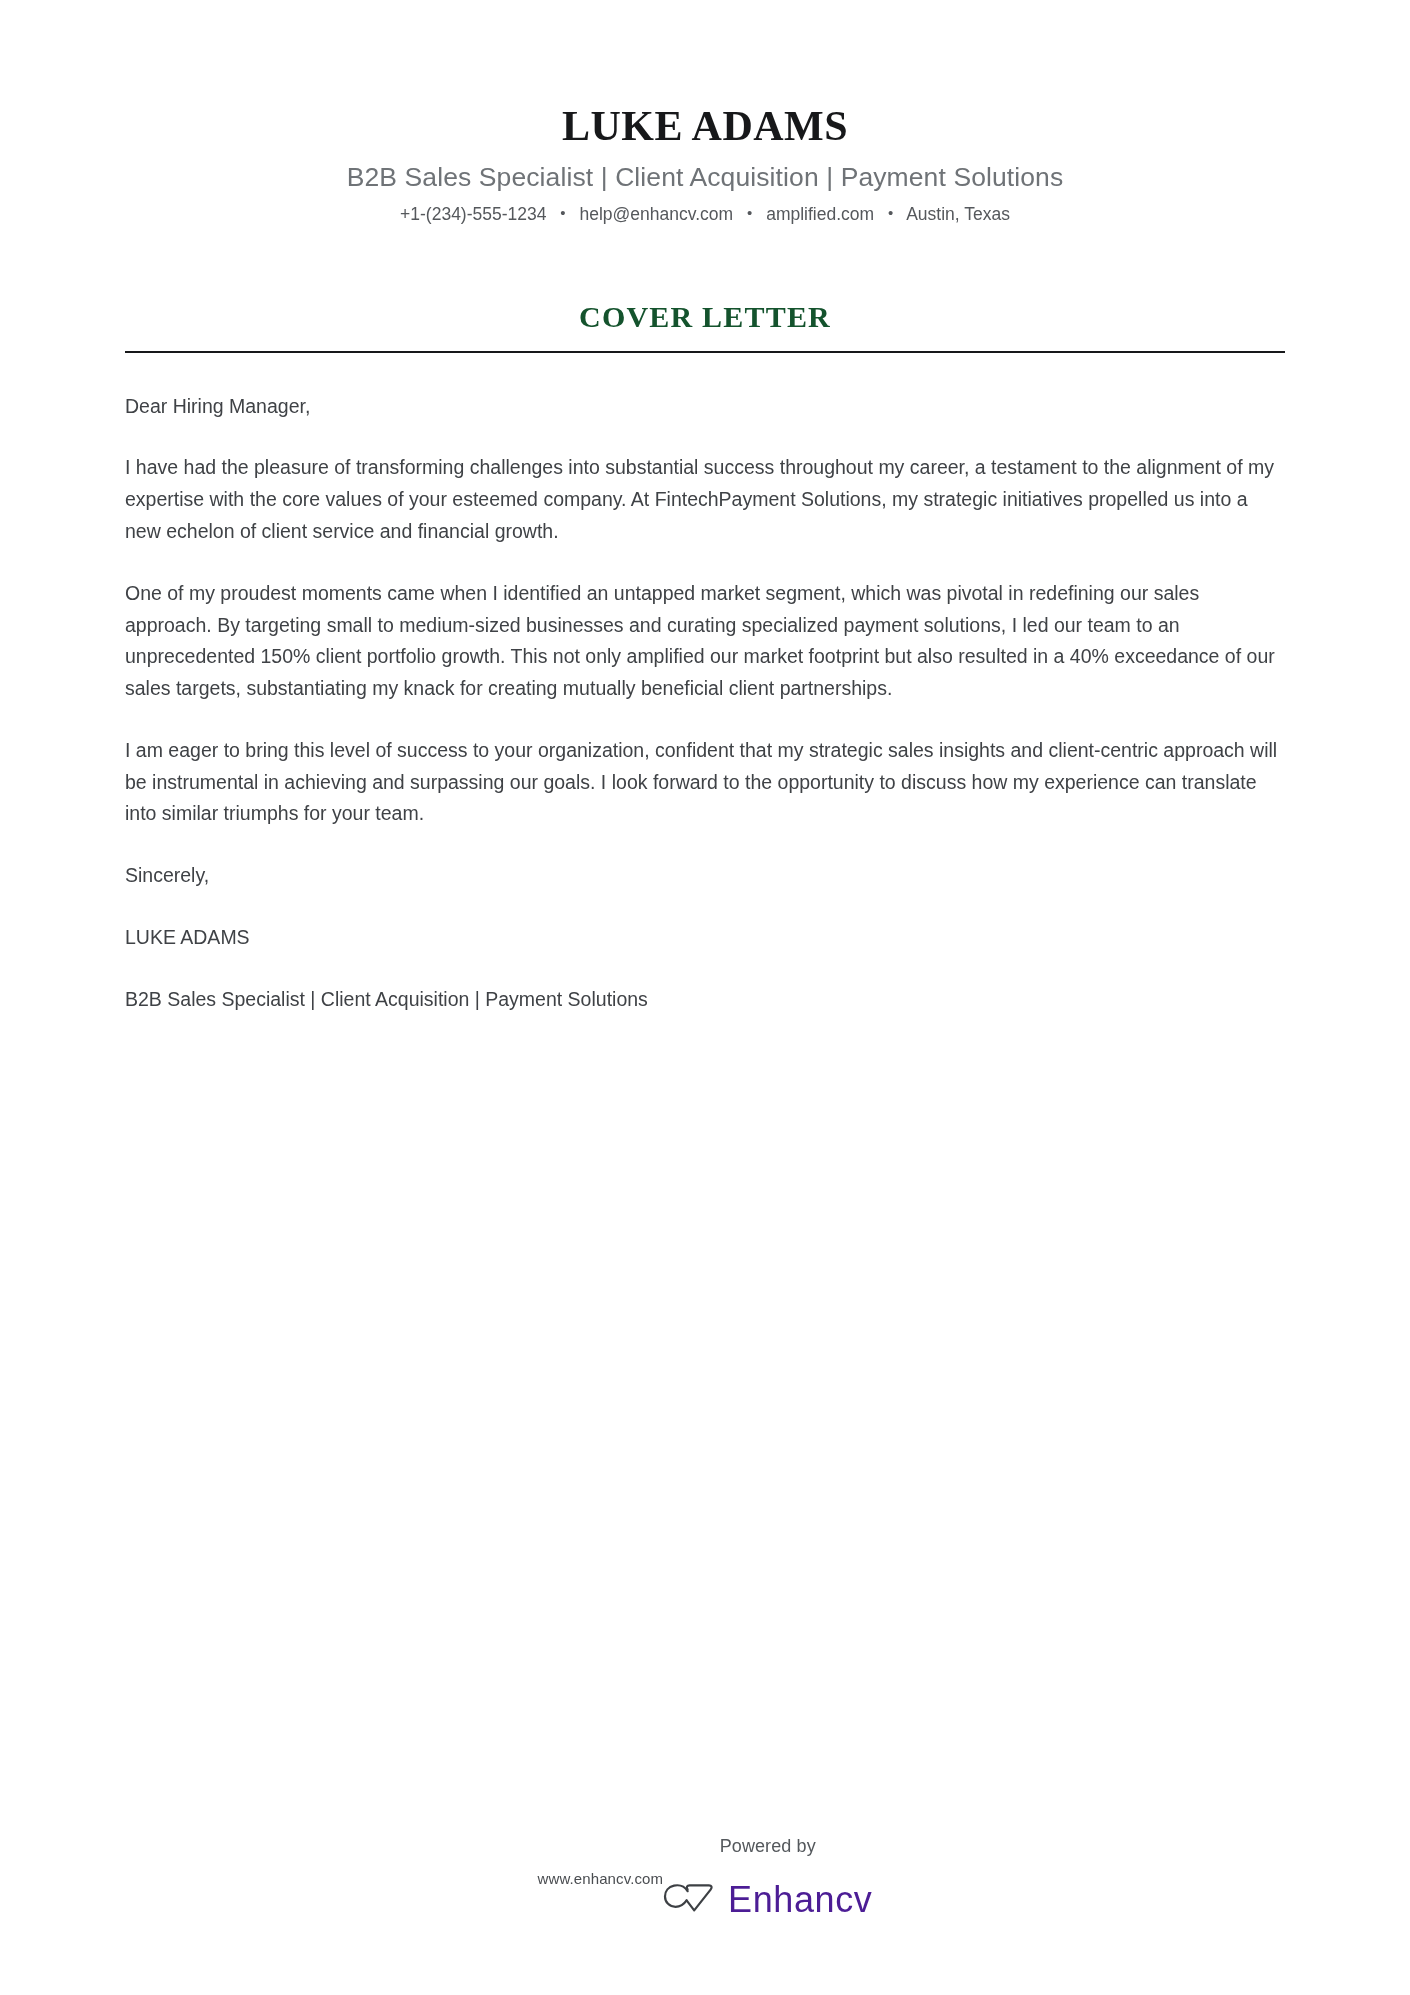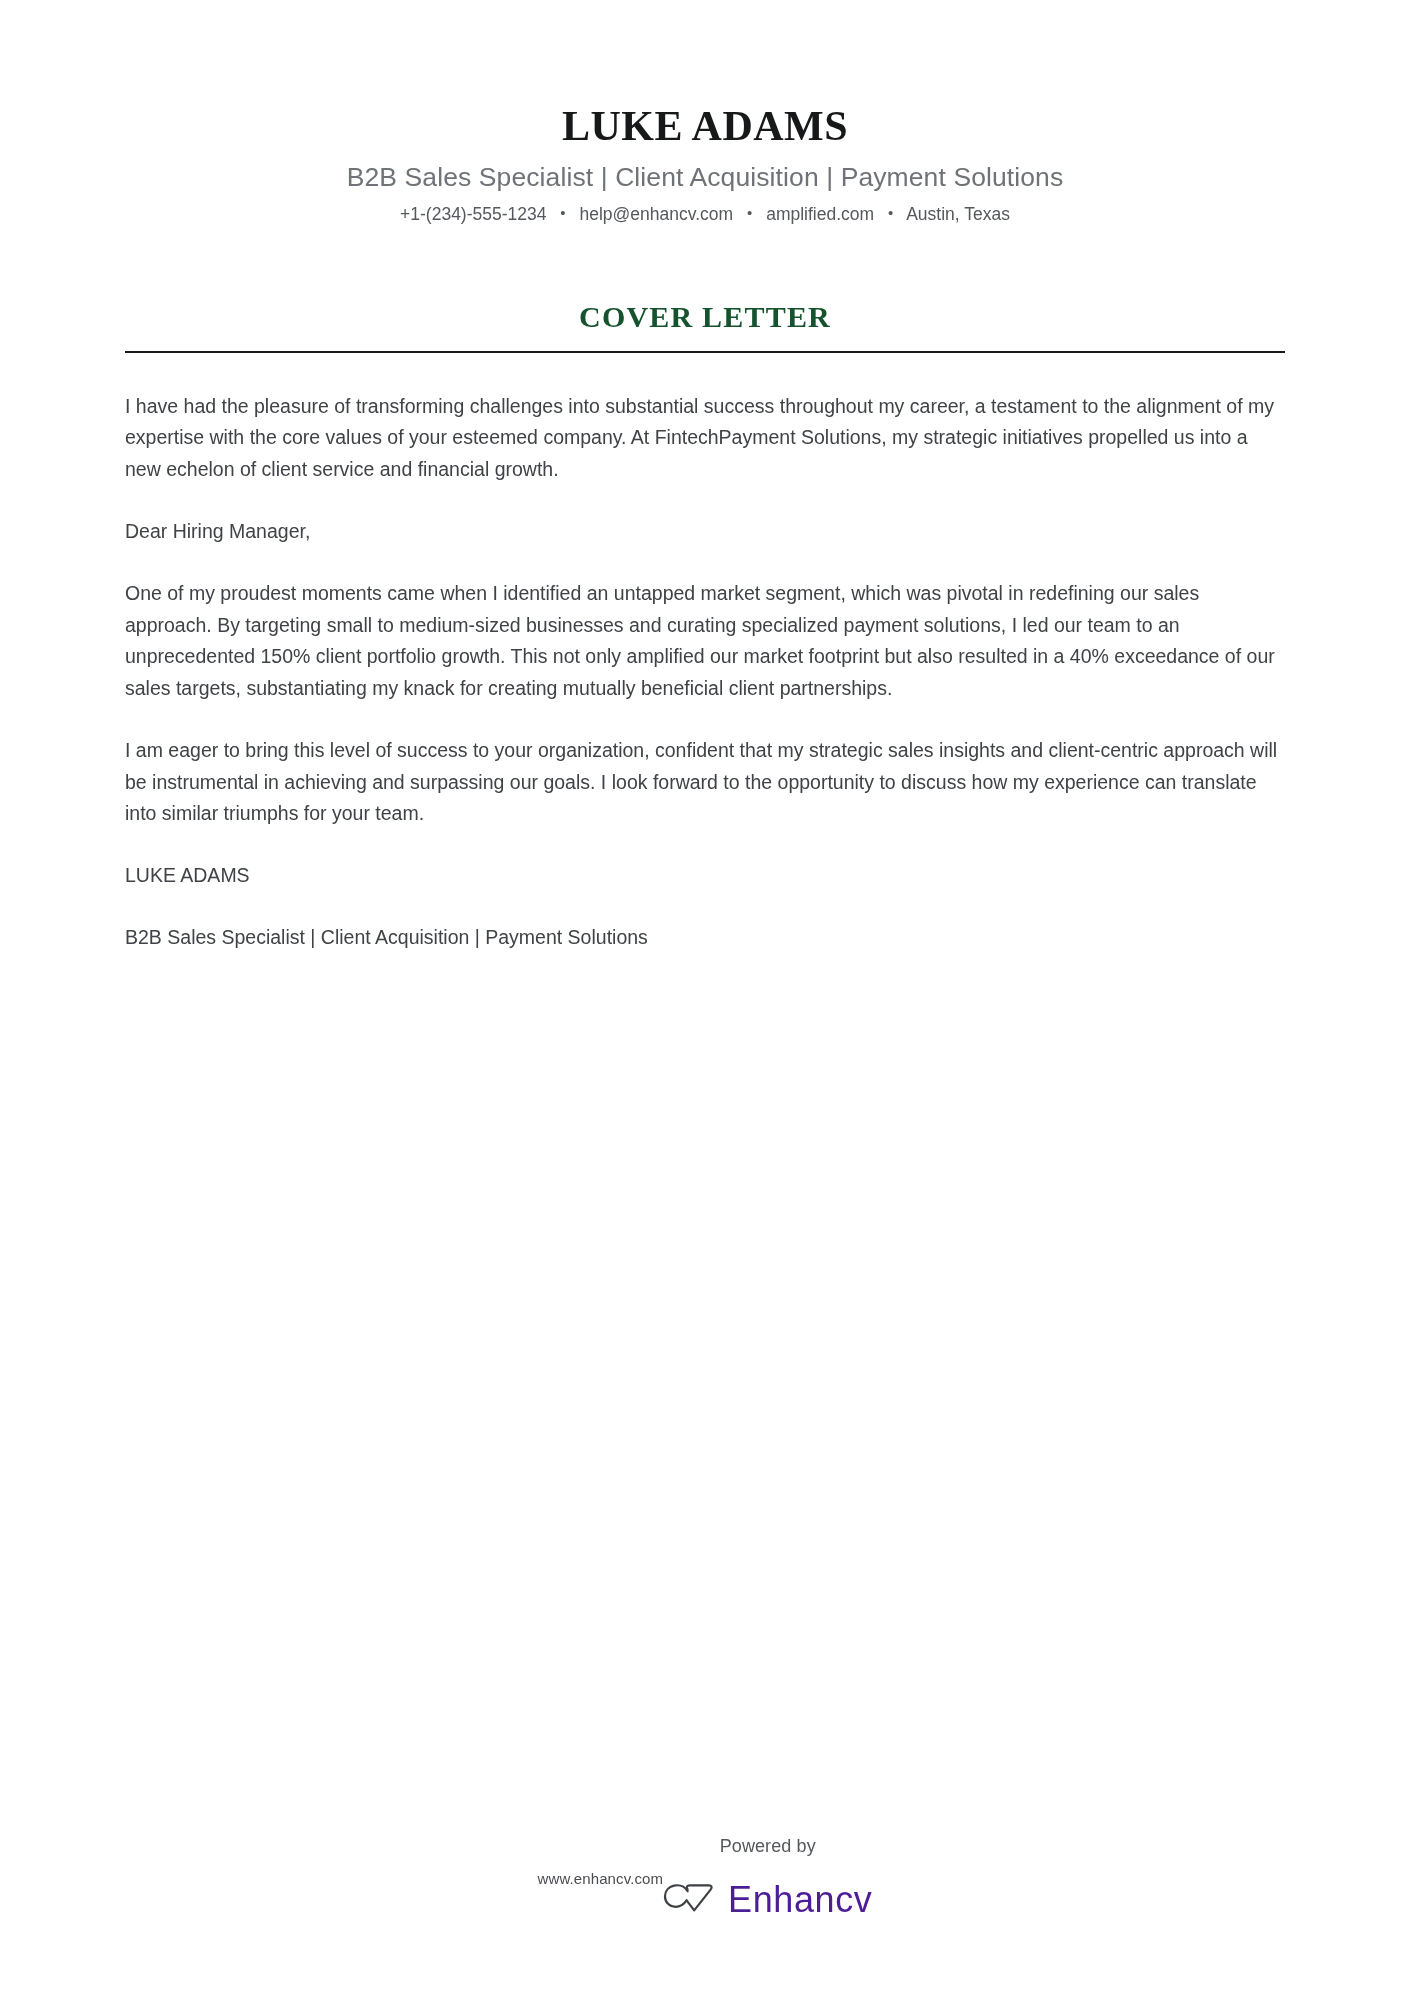--- a/index.html
+++ b/index.html
@@ -180,24 +180,25 @@
       <span>Austin, Texas</span>
     </div>
   </div>
 
   <div class="section">
     <div class="section-title">COVER LETTER</div>
     <div class="rule"></div>
   </div>
 
   <div class="body">
+    <p>Dear Hiring Manager,</p>
     <p>I have had the pleasure of transforming challenges into substantial success throughout my career, a testament to the alignment of my expertise with the core values of your esteemed company. At FintechPayment Solutions, my strategic initiatives propelled us into a new echelon of client service and financial growth.</p>
-    <p>Dear Hiring Manager,</p>
     <p>One of my proudest moments came when I identified an untapped market segment, which was pivotal in redefining our sales approach. By targeting small to medium-sized businesses and curating specialized payment solutions, I led our team to an unprecedented 150% client portfolio growth. This not only amplified our market footprint but also resulted in a 40% exceedance of our sales targets, substantiating my knack for creating mutually beneficial client partnerships.</p>
     <p>I am eager to bring this level of success to your organization, confident that my strategic sales insights and client-centric approach will be instrumental in achieving and surpassing our goals. I look forward to the opportunity to discuss how my experience can translate into similar triumphs for your team.</p>
+    <p class="tight">Sincerely,</p>
     <p class="tight">LUKE ADAMS</p>
     <p>B2B Sales Specialist | Client Acquisition | Payment Solutions</p>
   </div>
 
   <div class="footer">
     <div class="footer-url">www.enhancv.com</div>
 
     <div class="powered">
       <span class="powered-label">Powered by</span>
 

